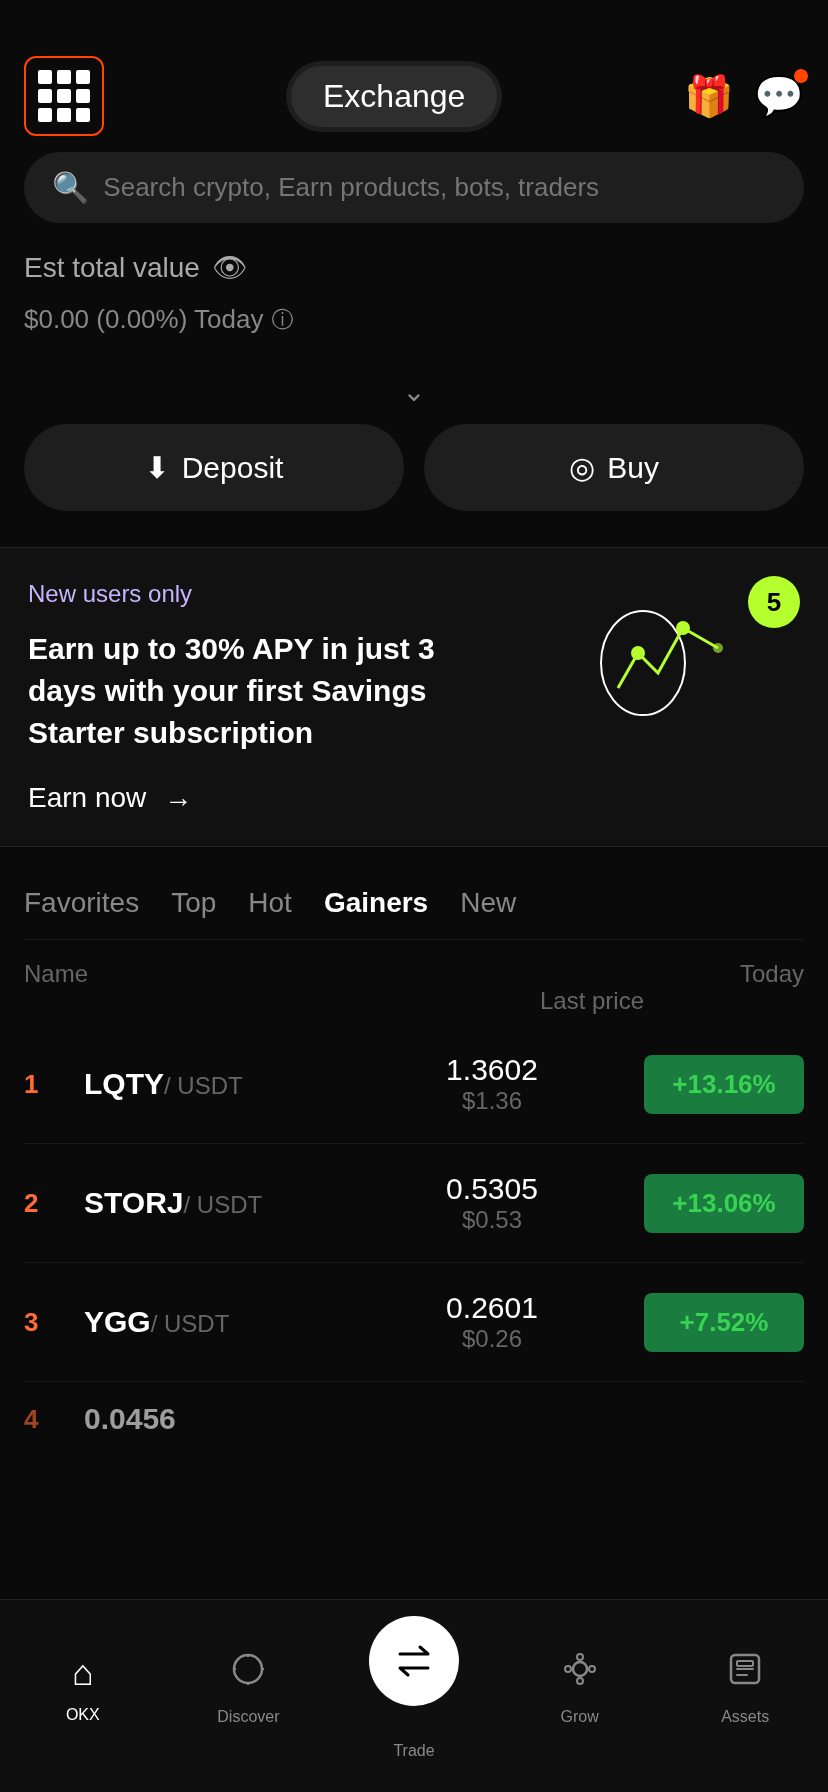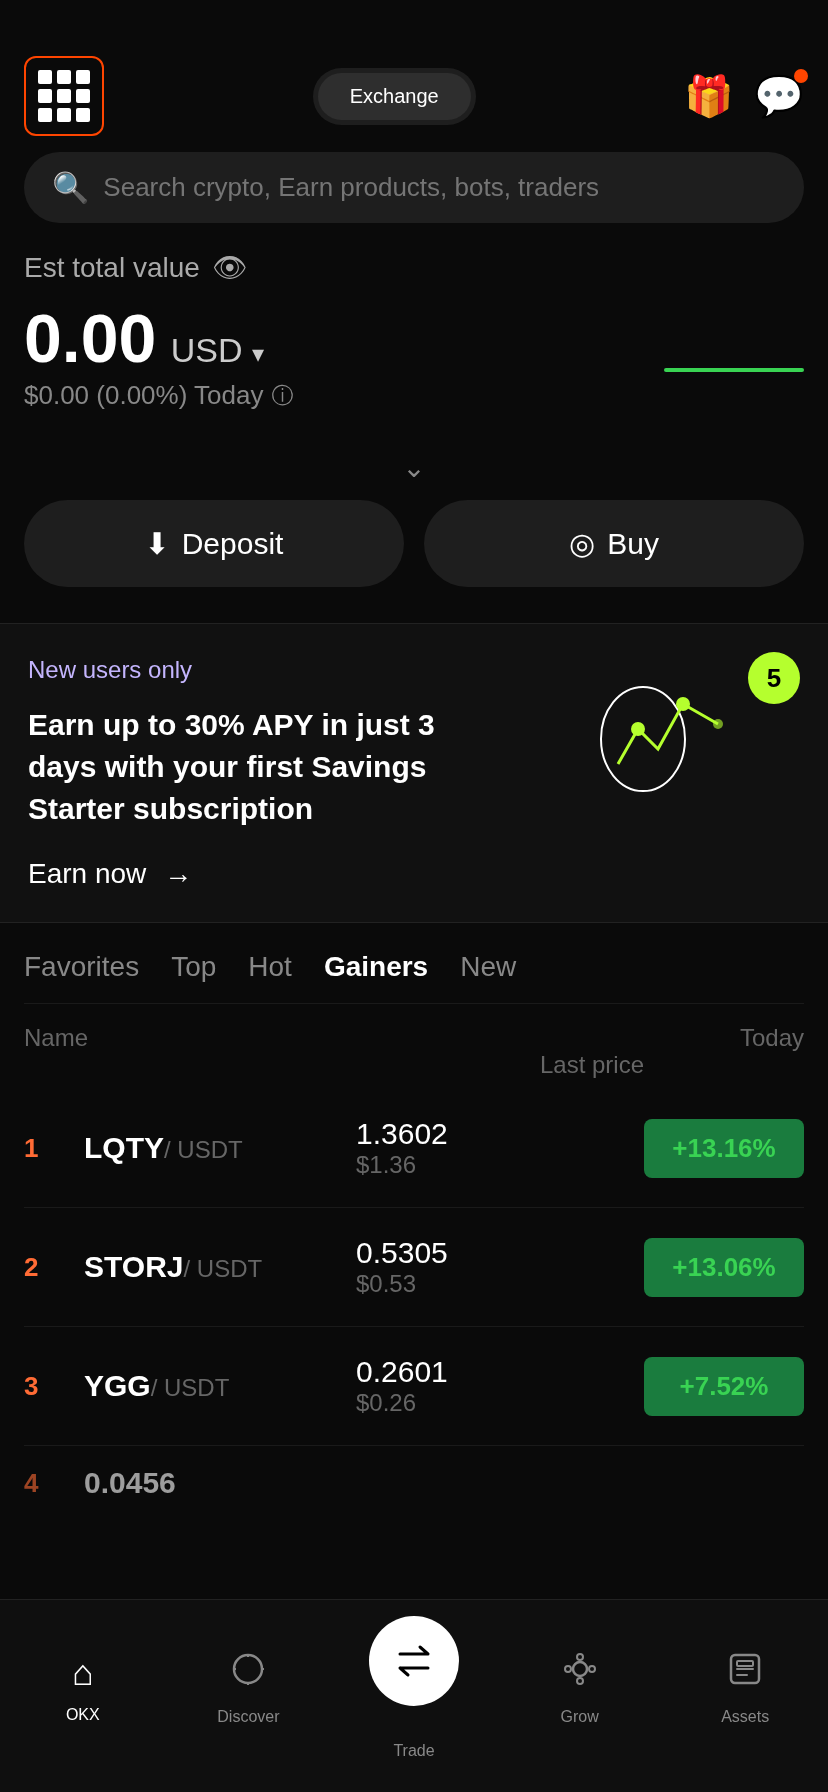--- a/index.html
+++ b/index.html
@@ -45,21 +45,21 @@
     }
     .tab-group {
       display: flex;
       background: #1e1e1e;
       border-radius: 50px;
       padding: 5px;
     }
     .tab-btn {
       padding: 12px 32px;
       border-radius: 50px;
-      font-size: 20px;
+      font-size: 32px;
       font-weight: 500;
       cursor: pointer;
       border: none;
       background: transparent;
       color: #888;
     }
     .tab-btn.active {
       background: #2e2e2e;
       color: #fff;
     }
@@ -242,21 +242,21 @@
       font-weight: 500;
       cursor: pointer;
       display: inline-flex;
       align-items: center;
       gap: 18px;
       text-decoration: none;
     }
 
     
     .market-section {
-      padding: 0 24px;
+      padding: 12px 24px;
       border-top: 1px solid #222;
     }
     .market-tabs {
       display: flex;
       gap: 32px;
       padding: 28px 0 20px;
       border-bottom: 1px solid #1a1a1a;
     }
     .market-tab {
       font-size: 28px;
@@ -305,21 +305,21 @@
       font-weight: 600;
       color: #fff;
     }
     .coin-pair {
       font-size: 24px;
       color: #666;
       font-weight: 400;
     }
     .coin-price-col {
       flex: 1;
-      text-align: left;
+      text-align: center;
     }
     .coin-price {
       font-size: 30px;
       font-weight: 500;
       color: #fff;
       display: block;
     }
     .coin-price-usd {
       font-size: 24px;
       color: #666;
@@ -425,30 +425,20 @@
 <div class="search-bar">
   <span class="search-icon">🔍</span>
   <input class="search-input" type="text" placeholder="Search crypto, Earn products, bots, traders" style="">
 </div>
 
 <div class="portfolio">
   <div class="est-label">
     <span>Est total value</span>
     <span>👁</span>
   </div>
-  <div class="balance-row">
-    <div>
-      <span class="balance-amount">0.00</span>
-      <span class="balance-currency">
-        <span>USD</span>
-        <span class="balance-arrow">▾</span>
-      </span>
-    </div>
-    <div class="green-line"></div>
-  </div>
   <div class="today-change">
     <span>$0.00 (0.00%) Today</span>
     <span class="info-icon">ⓘ</span>
   </div>
 </div>
 
 <div class="chevron-down">⌄</div>
 
 <div class="action-btns">
   <button class="action-btn">

